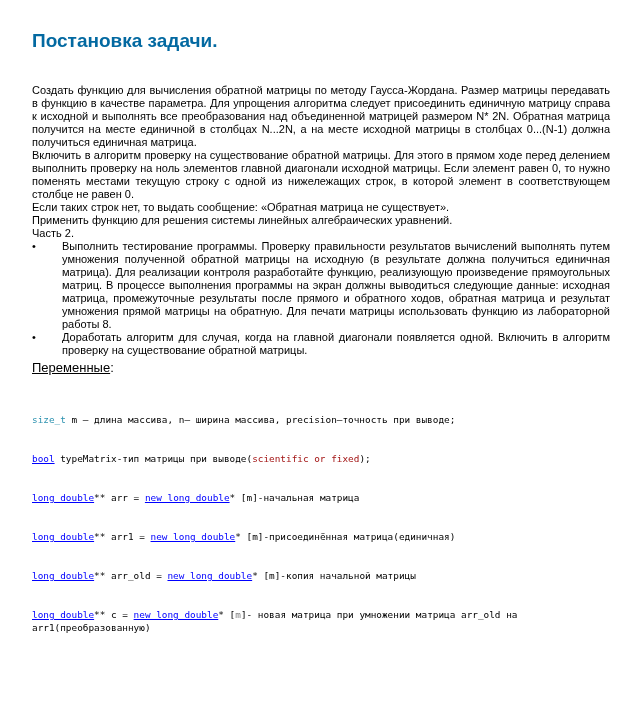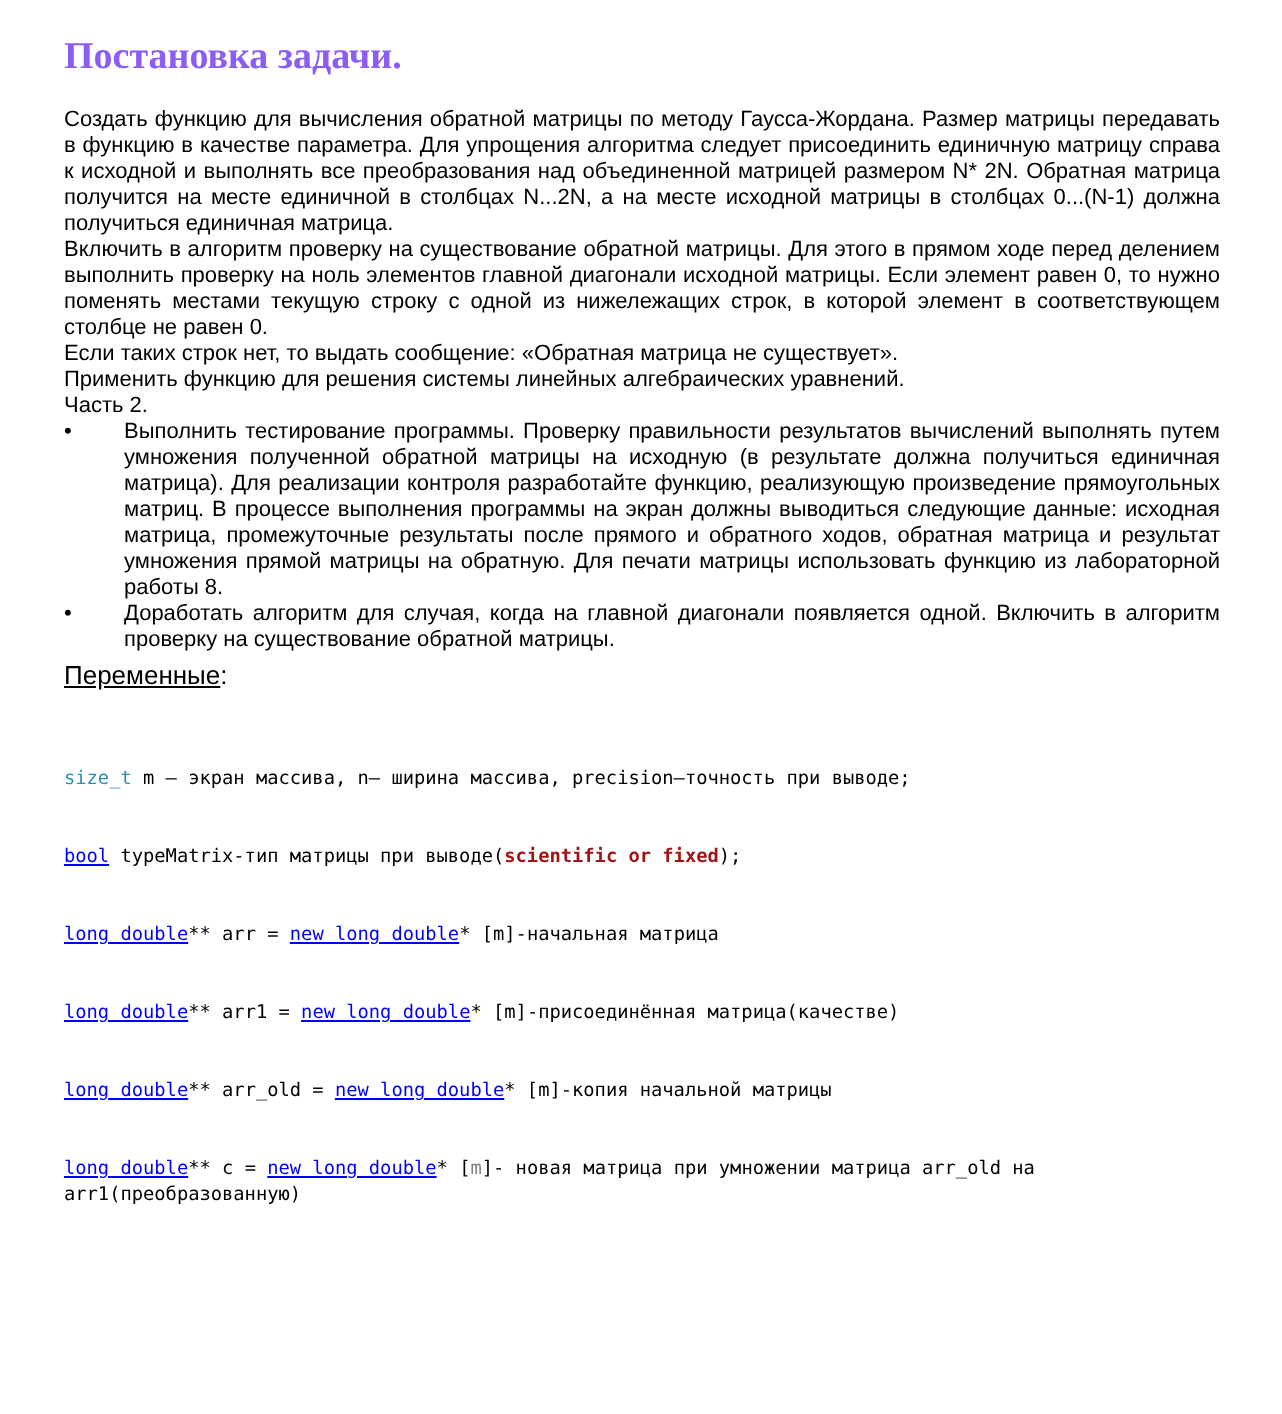--- a/index.html
+++ b/index.html
@@ -1,27 +1,27 @@
 <!DOCTYPE html>
 <html><head>
 <meta charset="utf-8">
 <style>
   body { margin:0; background:#fff; width:641px; height:707px; overflow:hidden; }
   .page { position:relative; padding:0 0 0 32px; width:578px; }
-  h1 { font-family:Liberation Serif, serif; font-size:19px; font-weight:bold; margin:0; padding-top:18px; color:#8b5cf6; }
+  h1 { font-family:Liberation Sans, sans-serif; font-size:19px; font-weight:bold; margin:0; padding-top:30px; color:#0369a1; }
   .para { font-family:"Liberation Sans", sans-serif; font-size:11px; line-height:13px; color:#000; text-align:justify; margin:0; }
-  .intro { margin-top:14px; }
+  .intro { margin-top:32px; }
   .bullet { display:flex; }
   .bullet .dot { width:30px; flex:none; }
   .sub { font-family:Liberation Sans, sans-serif; font-size:13px; text-decoration:underline; margin:3px 0 0 0; color:#000; }
   .code { font-family:"DejaVu Sans Mono", monospace; font-size:9.4px; line-height:13px; color:#000; white-space:pre-wrap; margin:0; }
   .k { color:#0000ff;text-decoration:underline; }
   .t { color:#2b91af; }
   .g { color:#808080; }
-  .r { color:#a31515;font-weight:bold; }
+  .r { color:#a31515; }
   .vars { margin-top:12px; }
 </style>
 </head>
 <body>
 
 <div class="page">
   <h1>Постановка задачи.</h1>
 
   <p class="para intro">Создать функцию для вычисления обратной матрицы по методу Гаусса-Жордана. Размер матрицы передавать в функцию в качестве параметра. Для упрощения алгоритма следует присоединить единичную матрицу справа к исходной и выполнять все преобразования над объединенной матрицей размером N* 2N. Обратная матрица получится на месте единичной в столбцах N...2N, а на месте исходной матрицы в столбцах 0...(N-1) должна получиться единичная матрица.</p>
   <p class="para">Включить в алгоритм проверку на существование обратной матрицы. Для этого в прямом ходе перед делением выполнить проверку на ноль элементов главной диагонали исходной матрицы. Если элемент равен 0, то нужно поменять местами текущую строку с одной из нижележащих строк, в которой элемент в соответствующем столбце не равен 0.</p>
@@ -34,21 +34,21 @@
     <span>Выполнить тестирование программы. Проверку правильности результатов вычислений выполнять путем умножения полученной обратной матрицы на исходную (в результате должна получиться единичная матрица). Для реализации контроля разработайте функцию, реализующую произведение прямоугольных матриц. В процессе выполнения программы на экран должны выводиться следующие данные: исходная матрица, промежуточные результаты после прямого и обратного ходов, обратная матрица и результат умножения прямой матрицы на обратную. Для печати матрицы использовать функцию из лабораторной работы 8.</span>
   </div>
   <div class="para bullet">
     <span class="dot">•</span>
     <span>Доработать алгоритм для случая, когда на главной диагонали появляется одной. Включить в алгоритм проверку на существование обратной матрицы.</span>
   </div>
 
   <p class="sub"><span>Переменные</span><span style="text-decoration:none;display:inline-block">:</span></p>
 
   <div class="code vars">
-    <div><span class="t">size_t</span><span> m – экран массива, n– ширина массива, precision–точность при выводе;</span></div>
+    <div><span class="t">size_t</span><span> m – длина массива, n– ширина массива, precision–точность при выводе;</span></div>
     <div><span class="k">bool</span><span> typeMatrix-тип матрицы при выводе(</span><span class="r">scientific or fixed</span><span>);</span></div>
     <div><span class="k">long double</span><span>** arr = </span><span class="k">new long double</span><span>* [m]-начальная матрица</span></div>
-    <div><span class="k">long double</span><span>** arr1 = </span><span class="k">new long double</span><span>* [m]-присоединённая матрица(качестве)</span></div>
+    <div><span class="k">long double</span><span>** arr1 = </span><span class="k">new long double</span><span>* [m]-присоединённая матрица(единичная)</span></div>
     <div><span class="k">long double</span><span>** arr_old = </span><span class="k">new long double</span><span>* [m]-копия начальной матрицы</span></div>
     <div><span class="k">long double</span><span>** c = </span><span class="k">new long double</span><span>* [</span><span class="g">m</span><span>]- новая матрица при умножении матрица arr_old на arr1(преобразованную)</span></div>
   </div>
 
 </div>
 
 </body></html>

